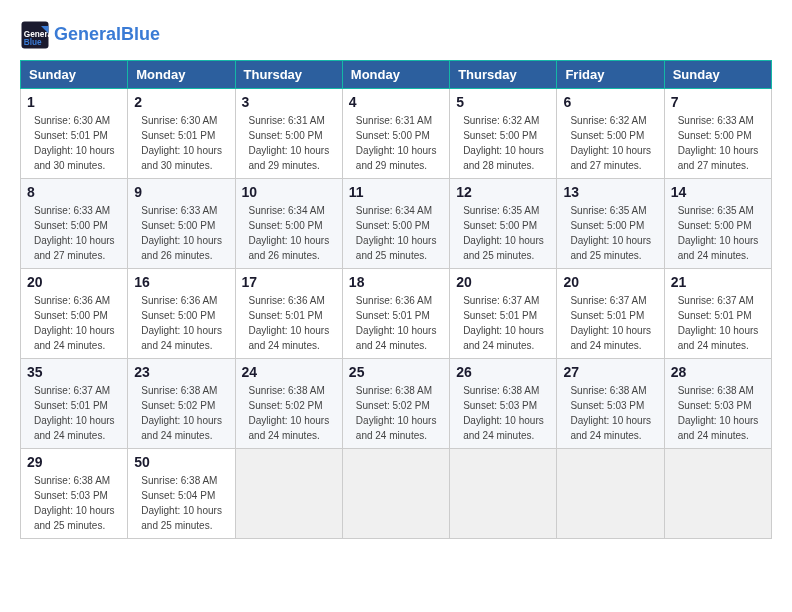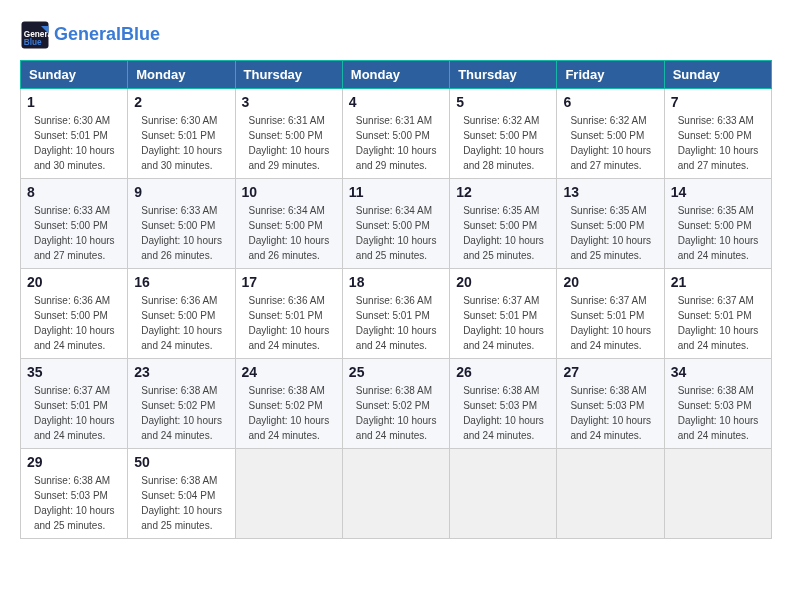--- a/index.html
+++ b/index.html
@@ -287,21 +287,21 @@
 Sunset: 5:03 PM
 Daylight: 10 hours and 24 minutes.</div>
         </td>
         <td>
           <span class="day-number">27</span>
           <div class="day-info" style="white-space: pre-line;">Sunrise: 6:38 AM
 Sunset: 5:03 PM
 Daylight: 10 hours and 24 minutes.</div>
         </td>
         <td>
-          <span class="day-number">34</span>
+          <span class="day-number">28</span>
           <div class="day-info" style="white-space: pre-line;">Sunrise: 6:38 AM
 Sunset: 5:03 PM
 Daylight: 10 hours and 24 minutes.</div>
         </td>
       </tr>
       <tr>
         <td>
           <span class="day-number">29</span>
           <div class="day-info" style="white-space: pre-line;">Sunrise: 6:38 AM
 Sunset: 5:03 PM

